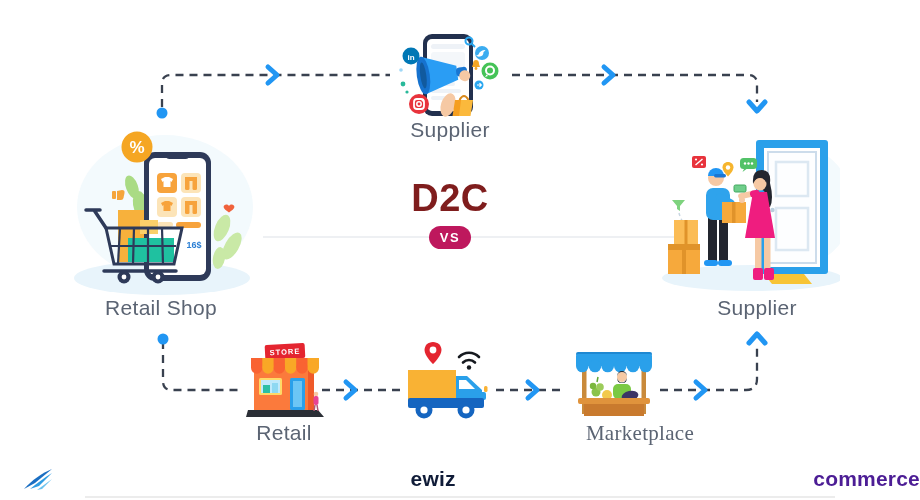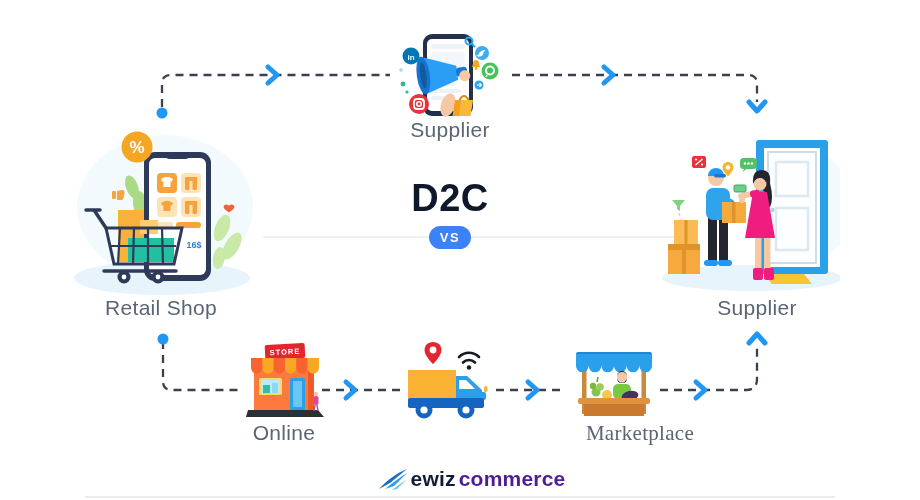--- a/index.html
+++ b/index.html
@@ -1,26 +1,26 @@
 <!DOCTYPE html>
 <html><head>
 <meta charset="utf-8">
 <style>
   html,body{margin:0;padding:0;background:#fff;}
   #stage{position:relative;width:920px;height:500px;background:#ffffff;overflow:hidden;
          font-family:"Liberation Sans","DejaVu Sans",sans-serif;}
   .node-label{position:absolute;width:200px;text-align:center;font-size:21px;
               color:#5b6473;letter-spacing:.3px;z-index:3;}
   .big{position:absolute;left:370px;width:160px;text-align:center;font-size:38px;
-       font-weight:bold;color:#0f172a;letter-spacing:.5px;z-index:3;line-height:1;}
+       font-weight:bold;color:#7f1d1d;letter-spacing:.5px;z-index:3;line-height:1;}
   .vs-badge{position:absolute;left:429px;top:226px;width:42px;height:23px;border-radius:12px;
-            background:#3b82f6;color:#fff;font-size:13px;font-weight:bold;letter-spacing:1.5px;
+            background:#be185d;color:#fff;font-size:13px;font-weight:bold;letter-spacing:1.5px;
             display:flex;align-items:center;justify-content:center;z-index:3;}
   .logo{position:absolute;left:0;right:0;top:467px;display:flex;align-items:center;
-        justify-content:center;gap:3px;z-index:3;margin-left:23px;}
+        justify-content:space-between;gap:3px;z-index:3;margin-left:23px;}
   .logo-brand{font-size:21px;font-weight:800;color:#101c38;letter-spacing:.2px;}
   .logo-suffix{font-size:21px;font-weight:700;color:#4c1d95;letter-spacing:.2px;}
   .bottom-rule{position:absolute;left:85px;right:85px;top:496px;height:2px;background:#ececec;z-index:1;}
   svg.illu{position:absolute;z-index:2;}
   svg.overlay{position:absolute;left:0;top:0;z-index:1;}
 </style>
 </head>
 <body>
 
 <div id="stage">
@@ -338,21 +338,21 @@
         <ellipse cx="64" cy="50" rx="8.5" ry="5" transform="rotate(-12 64 50)" fill="#3c3566"></ellipse>
       </g>
       <rect x="12" y="52" width="72" height="6" rx="2" fill="#e0933c"></rect>
       <rect x="18" y="58" width="60" height="12" fill="#c97a2e"></rect>
     </g>
   </svg>
 
   <div class="node-label" style="left:350px;top:118px;">Supplier</div>
   <div class="node-label" style="left:61px;top:296px;">Retail Shop</div>
   <div class="node-label" style="left:657px;top:296px;">Supplier</div>
-  <div class="node-label" style="left:184px;top:421px;">Online</div>
+  <div class="node-label" style="left:184px;top:421px;">Retail</div>
   <div class="node-label" style="left:540px;top:421px;font-family:Liberation Serif, serif;">Marketplace</div>
 
   <div class="logo">
     <svg width="30" height="24" viewBox="0 0 30 24">
       <path d="M1 22 C 9 13 19 6 29 2 L 12 16 Z" fill="#1a6ec2"></path>
       <path d="M7 22 C 14 16 21 11 29 6 L 16 19 Z" fill="#2f9ce2"></path>
       <path d="M14 23 C 19 19 24 16 29 12 L 19 22 Z" fill="#6cc2ef"></path>
     </svg>
     <span class="logo-brand">ewiz</span>
       <span class="logo-suffix">commerce</span>

